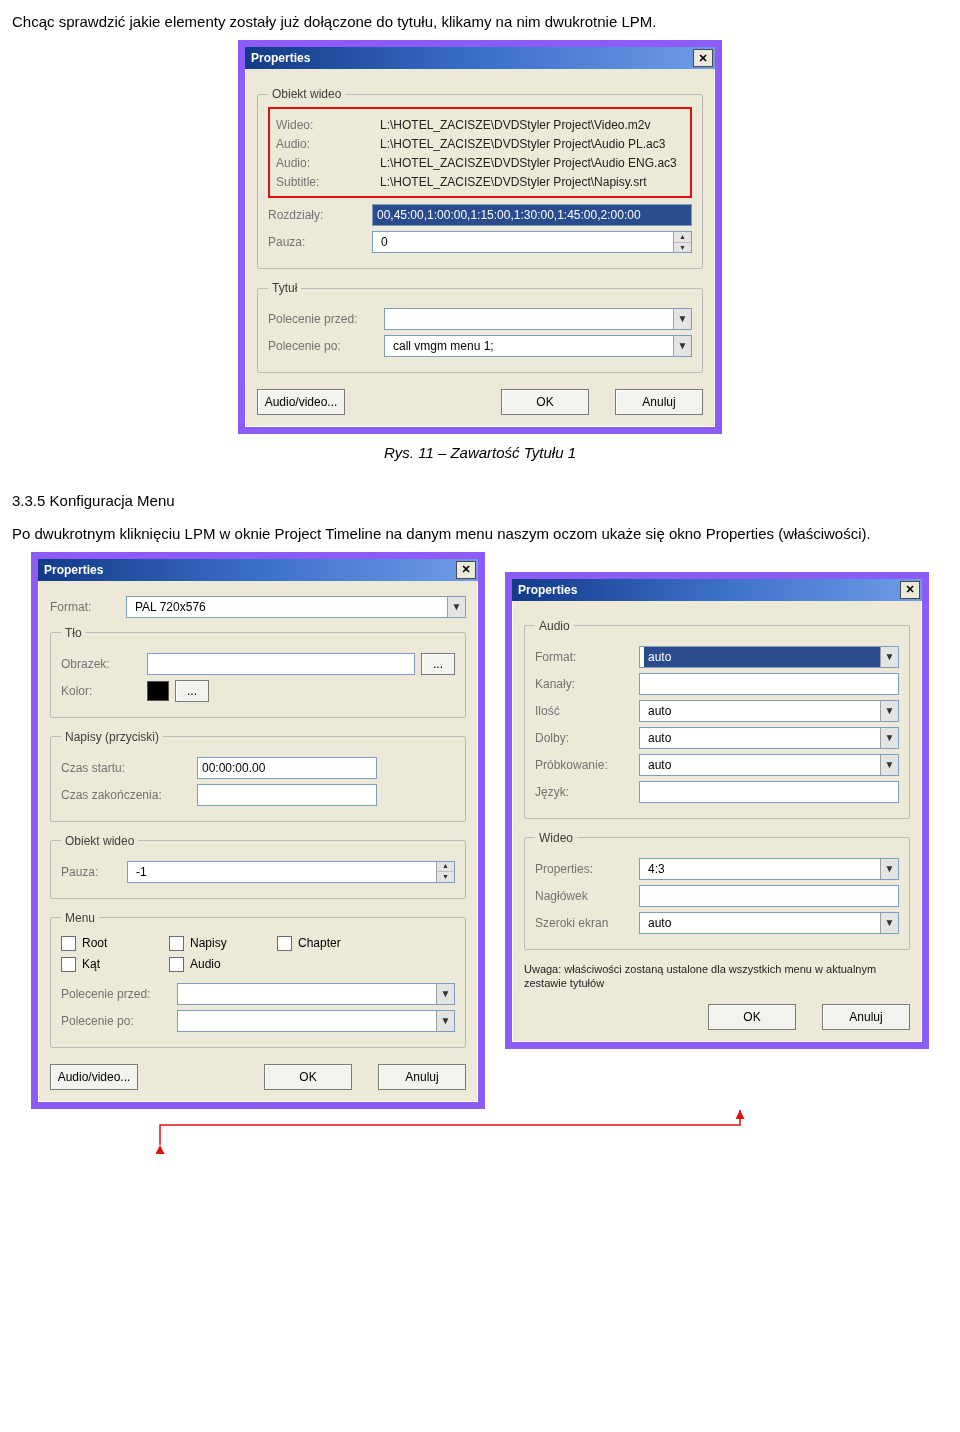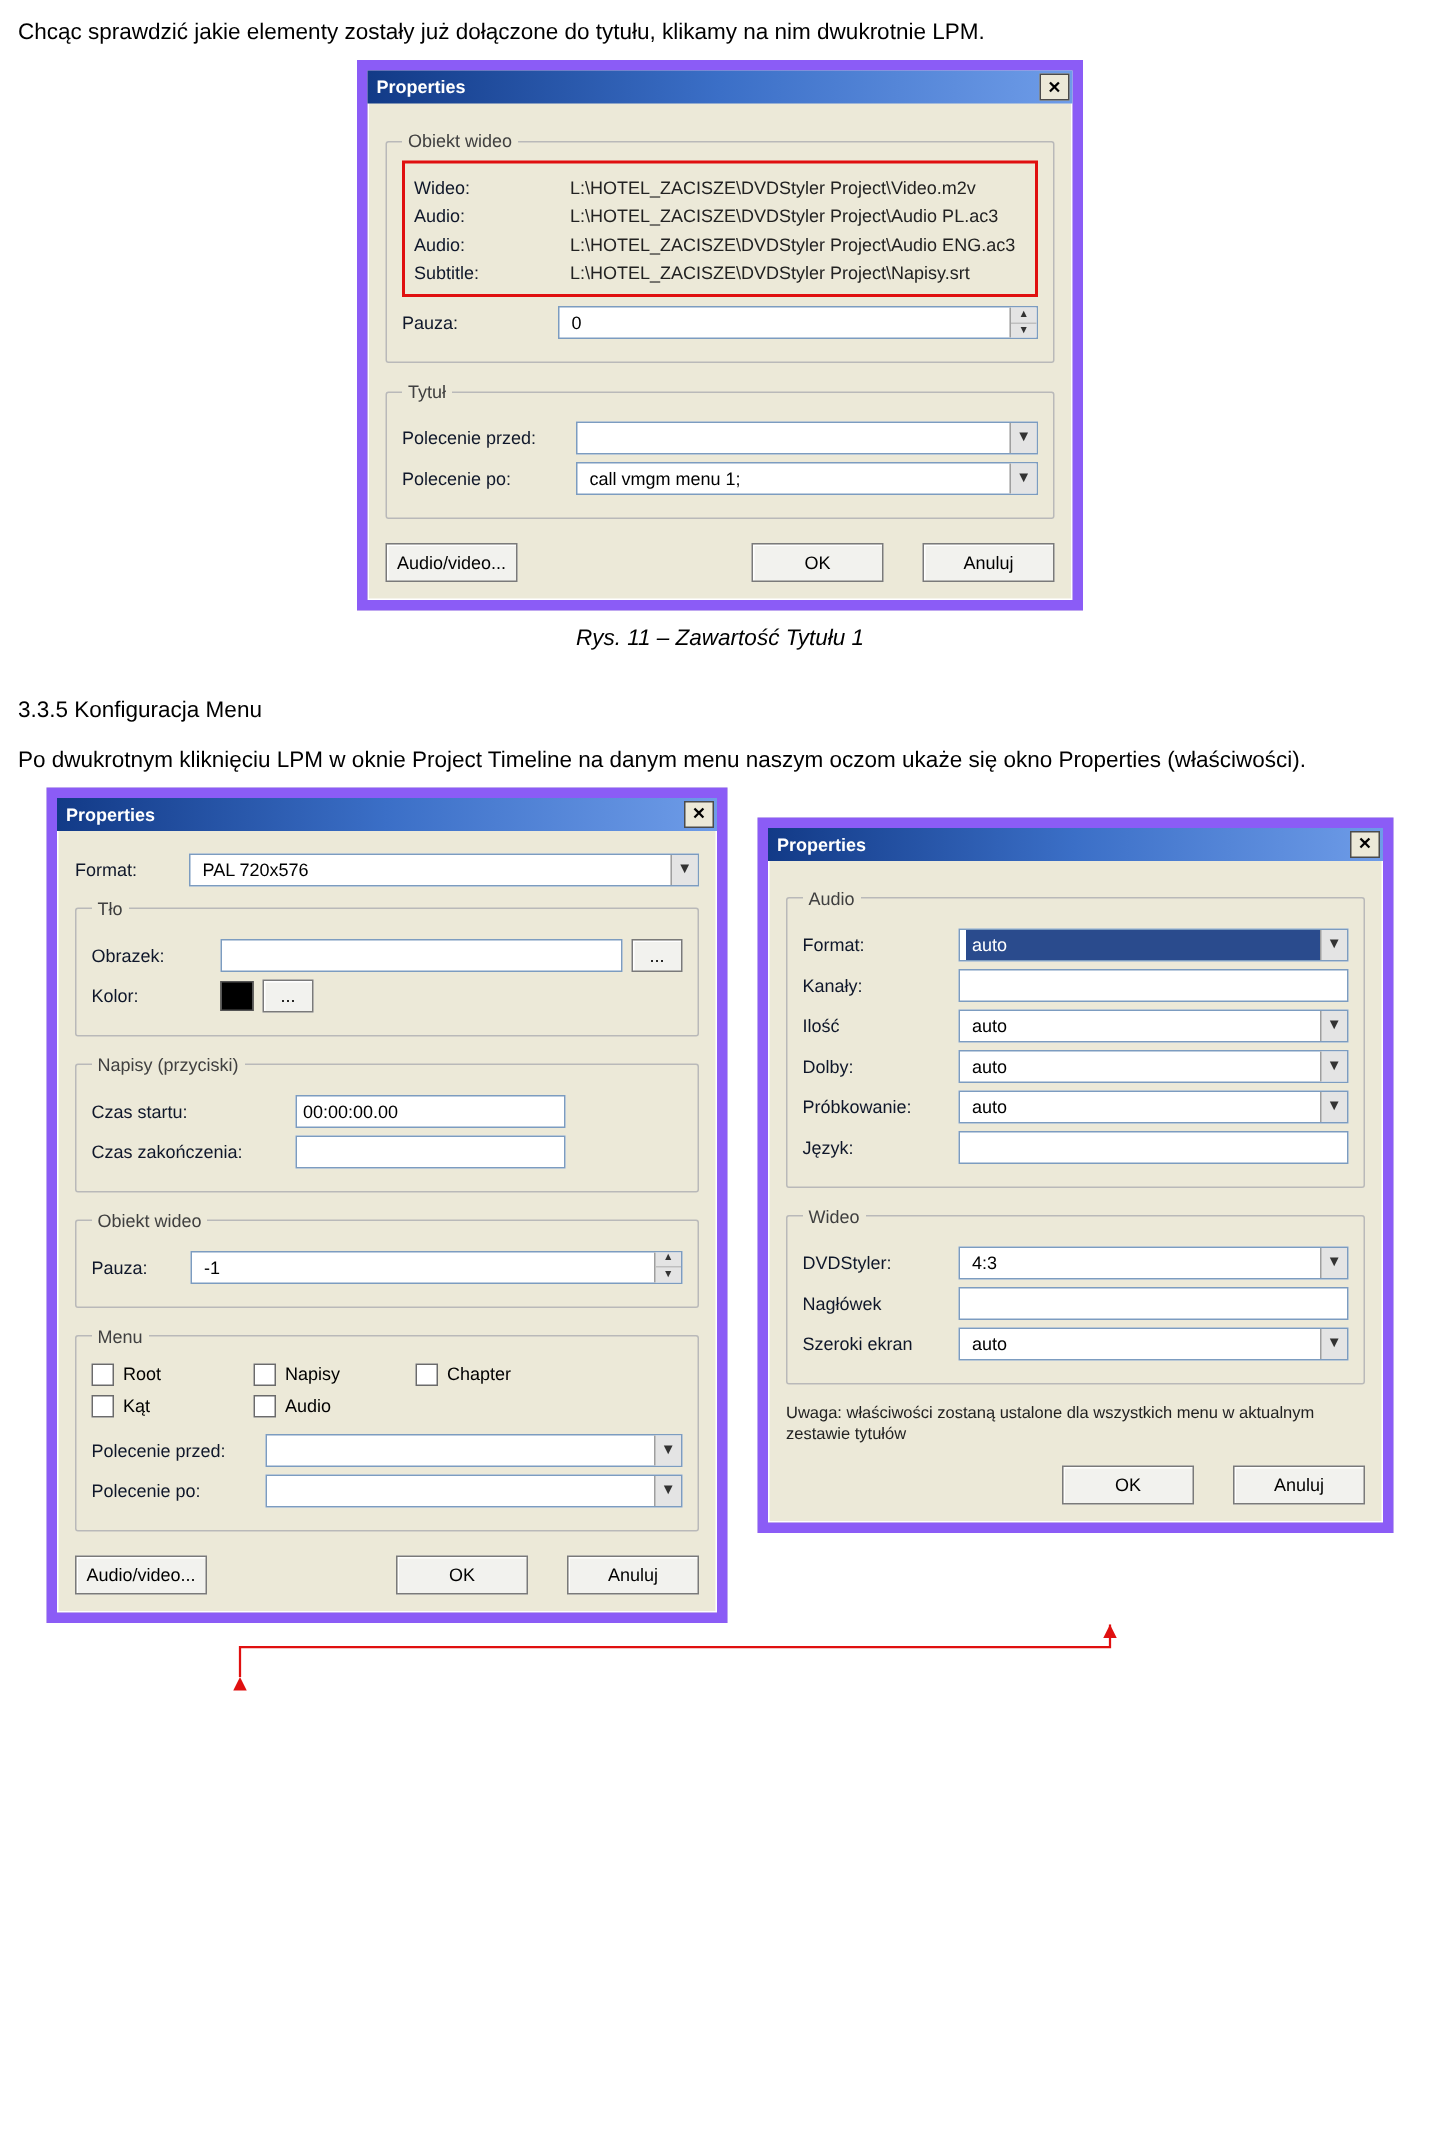--- a/index.html
+++ b/index.html
@@ -49,21 +49,21 @@
     padding: 8px 10px 10px 10px;
     margin: 8px 0 12px 0;
   }
   fieldset.grp > legend {
     padding: 0 4px;
     font-size: 12px;
     color: #404040;
   }
 
   .row { display: flex; align-items: center; margin: 5px 0; gap: 6px; }
-  .lbl { width: 98px; color: #0f172a; }
+  .lbl { width: 98px; color: #737373; }
   .lbl-w { width: 130px; }
 
   .val-flat { flex: 1; color: #222; }
 
   .inp {
     flex: 1;
     height: 20px;
     line-height: 20px;
     background: #fff;
     border: 1px solid #7c9cc0;
@@ -153,20 +153,24 @@
             <div class="row">
               <span class="lbl">Audio:</span>
               <span class="val-flat">L:\HOTEL_ZACISZE\DVDStyler Project\Audio ENG.ac3</span>
             </div>
             <div class="row">
               <span class="lbl">Subtitle:</span>
               <span class="val-flat">L:\HOTEL_ZACISZE\DVDStyler Project\Napisy.srt</span>
             </div>
           </div>
 
+          <div class="row">
+            <span class="lbl">Rozdziały:</span>
+            <div class="inp sel"><span>00,45:00,1:00:00,1:15:00,1:30:00,1:45:00,2:00:00</span></div>
+          </div>
           <div class="row">
             <span class="lbl">Pauza:</span>
             <div class="inp dd">
               <span class="ddtxt">0</span>
               <span class="spin">
                   <span class="up">▲</span>
                   <span class="dn">▼</span>
                 </span>
             </div>
           </div>
@@ -350,21 +354,21 @@
             </div>
           <div class="row">
               <span class="lbl">Język:</span>
             <div class="inp"><span></span></div>
             </div>
         </fieldset>
 
         <fieldset class="grp">
           <legend>Wideo</legend>
           <div class="row">
-              <span class="lbl">DVDStyler:</span>
+              <span class="lbl">Properties:</span>
             <div class="inp dd">
                 <span class="ddtxt">4:3</span>
                 <span class="dd-btn">▼</span>
               </div>
             </div>
           <div class="row">
               <span class="lbl">Nagłówek</span>
             <div class="inp"><span></span></div>
             </div>
           <div class="row">

